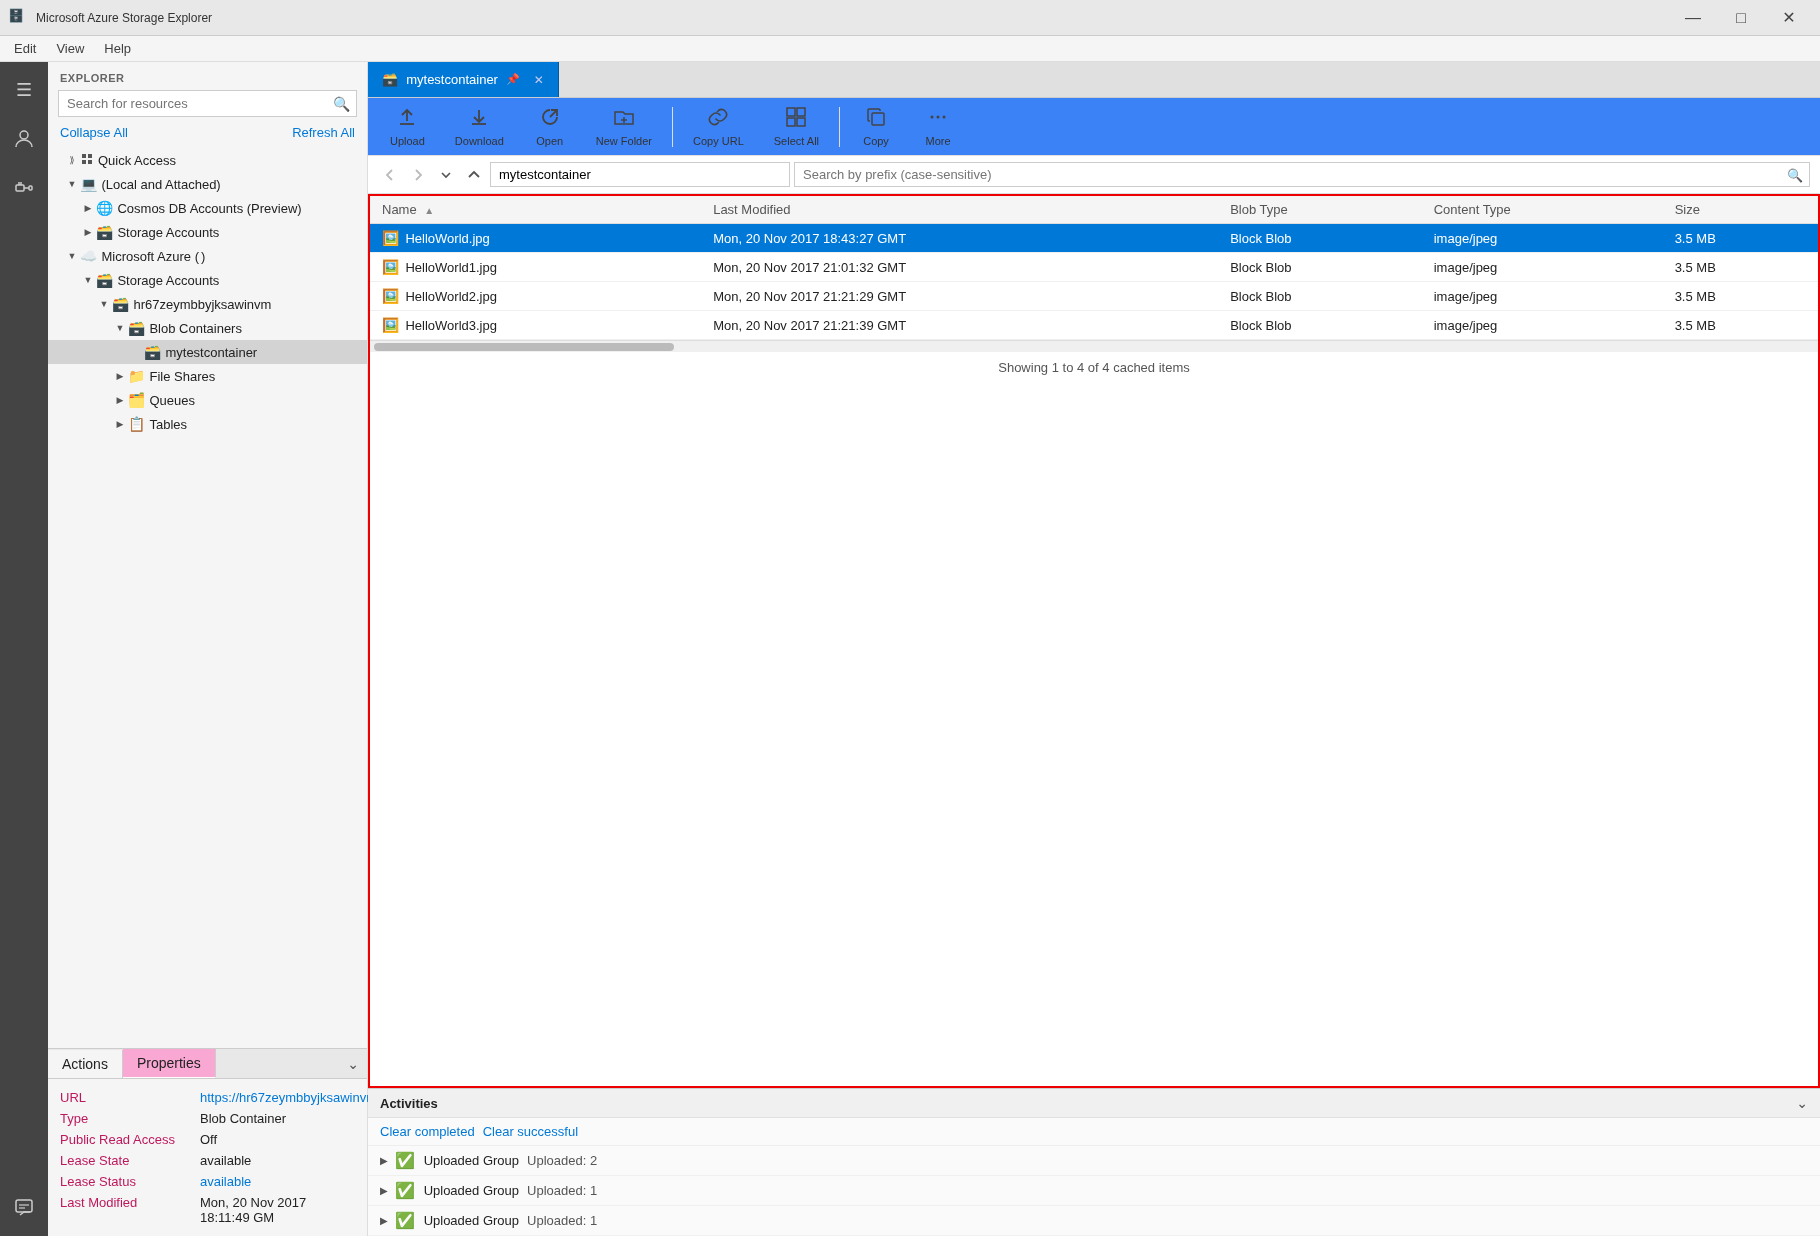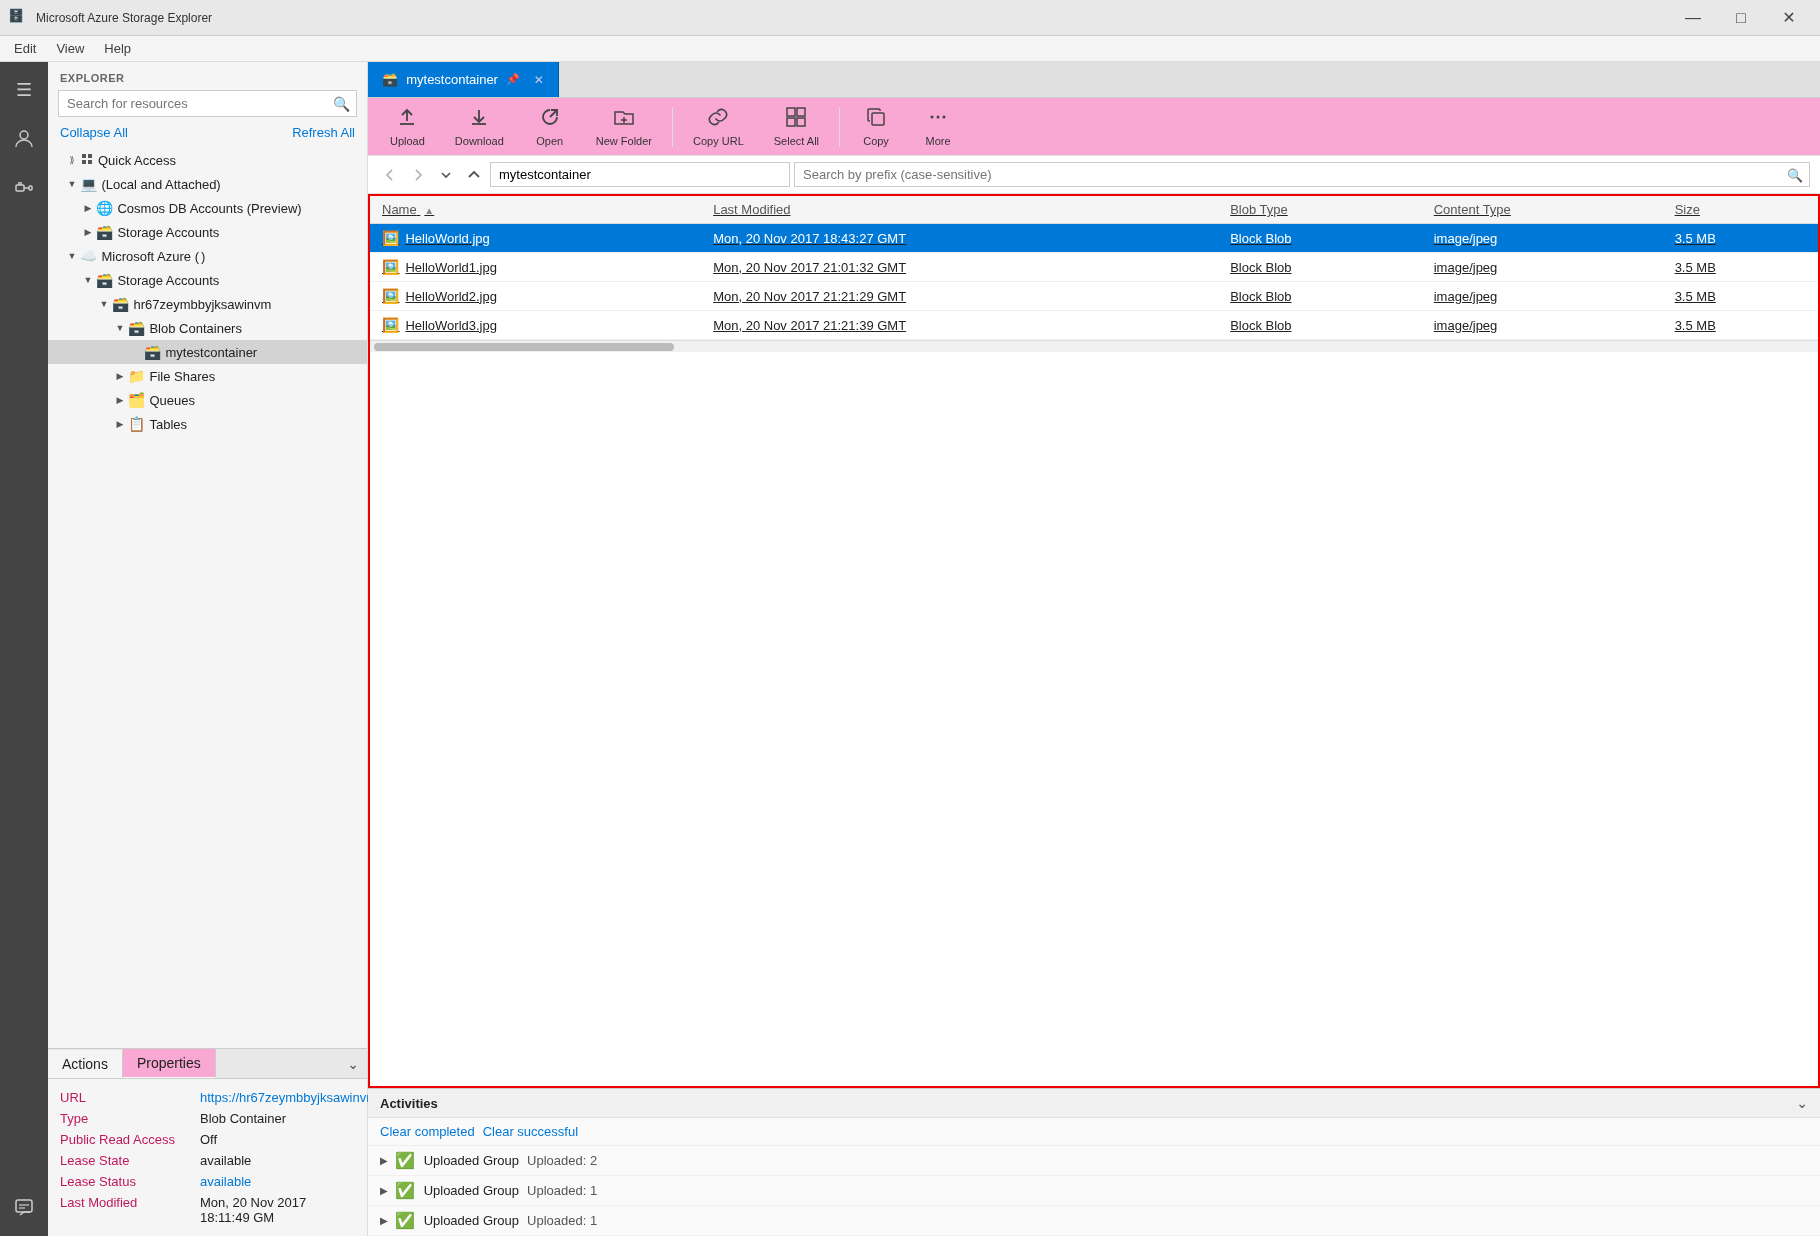--- a/index.html
+++ b/index.html
@@ -208,21 +208,21 @@
       gap: 8px;
       border-right: 1px solid #005a9e;
     }
 
     
     .toolbar {
       display: flex;
       align-items: center;
       padding: 4px 8px;
       border-bottom: 1px solid #e0e0e0;
-      background: #f9a8d4;
+      background: #3b82f6;
       gap: 2px;
     }
     .toolbar-btn {
       display: flex;
       flex-direction: column;
       align-items: center;
       justify-content: center;
       padding: 4px 14px;
       cursor: pointer;
       background: none;
@@ -266,21 +266,20 @@
     .file-table-container {
       flex: 1;
       overflow: auto;
       border: 2px solid #e00;
       margin: 0;
       position: relative;
     }
     .file-table {
       width: 100%;
       border-collapse: collapse;
-      text-decoration: underline;
     }
     .file-table thead th {
       background: #f5f5f5;
       border-bottom: 1px solid #ddd;
       padding: 6px 12px;
       text-align: left;
       font-weight: 400;
       color: #555;
       white-space: nowrap;
       position: sticky;
@@ -731,20 +730,21 @@
     <td>Mon, 20 Nov 2017 21:21:39 GMT</td>
     <td>Block Blob</td>
     <td>image/jpeg</td>
     <td>3.5 MB</td>
   </tr>
           </tbody>
       </table>
       <div class="scroll-thumb-bar">
         <div class="scroll-thumb"></div>
       </div>
+      <div class="status-bar-text">Showing 1 to 4 of 4 cached items</div>
     </div>
 
     <div class="activities-panel">
       <div class="activities-header">
         <span class="activities-title">Activities</span>
         <button class="activities-collapse">⌄</button>
       </div>
       <div class="activities-actions">
         <button class="act-link">Clear completed</button>
         <button class="act-link">Clear successful</button>

